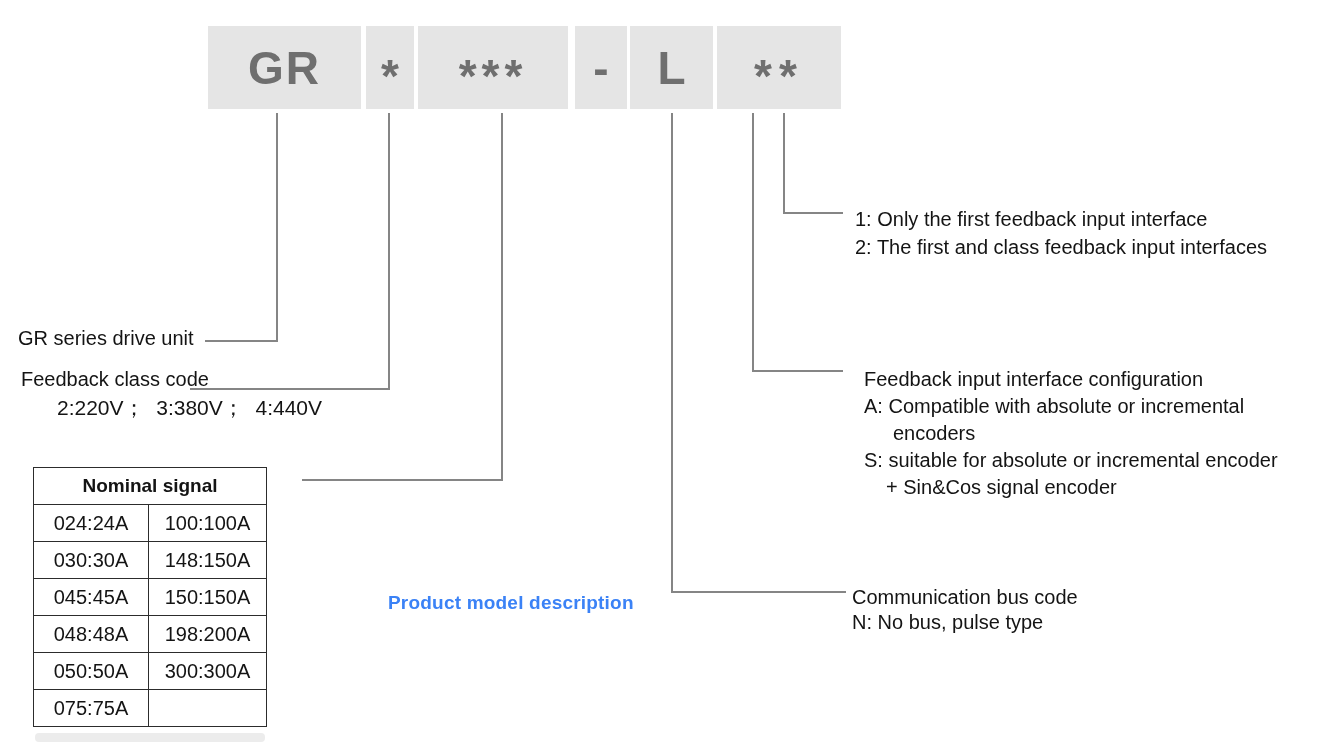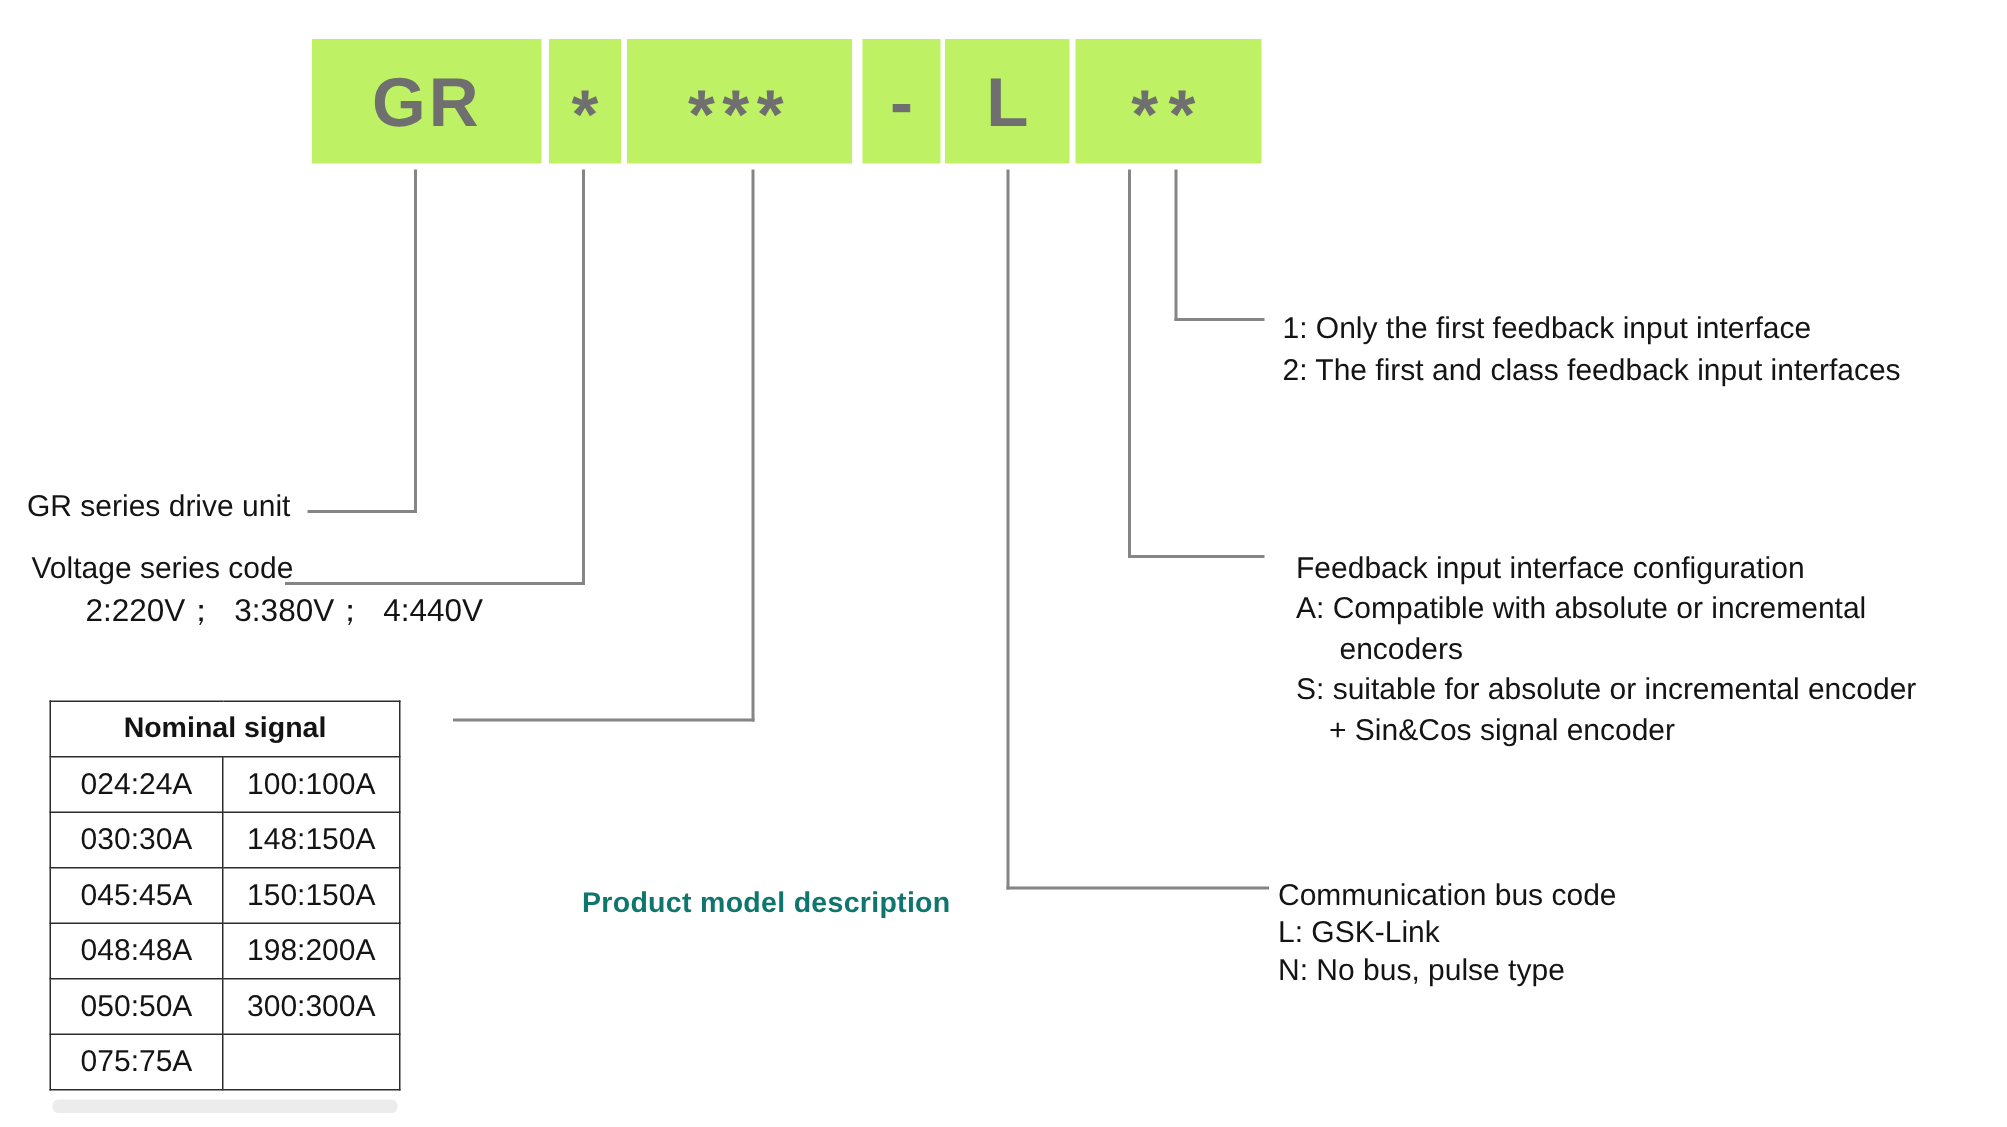--- a/index.html
+++ b/index.html
@@ -14,21 +14,21 @@
     height: 751px;
     background: #ffffff;
     overflow: hidden;
   }
 
   
   .code-box {
     position: absolute;
     top: 26px;
     height: 83px;
-    background: #bef264;
+    background: #e5e5e5;
     color: #6f6f6f;
     font-weight: bold;
     font-size: 46px;
     display: flex;
     align-items: center;
     justify-content: center;
     user-select: none;
   }
   .seg-series    { left: 208px; width: 153px; letter-spacing: 2px; }
   .seg-voltage   { left: 366px; width: 48px;  }
@@ -70,21 +70,21 @@
   .fb-count-block  { left: 855px; top: 205px; line-height: 28px; }
   .fb-config-block { left: 852px; top: 366px; margin-left: 12px; }
   .bus-block       { left: 852px; top: 585px; line-height: 25px; }
   .indent-a  { padding-left: 29px; }
   .indent-s  { padding-left: 22px; }
 
   .caption {
     position: absolute;
     left: 388px;
     top: 592px;
-    color: #0f766e;
+    color: #3b82f6;
     font-size: 19px;
     font-weight: bold;
     letter-spacing: 0.2px;
   }
 
   
   .current-table {
     position: absolute;
     left: 33px;
     top: 467px;
@@ -143,39 +143,38 @@
   <div class="vline v-current"></div>
   <div class="hline h-current"></div>
   <div class="vline v-bus"></div>
   <div class="hline h-bus"></div>
   <div class="vline v-fbconfig"></div>
   <div class="hline h-fbconfig"></div>
   <div class="vline v-fbcount"></div>
   <div class="hline h-fbcount"></div>
 
   <div class="note series-label">GR series drive unit</div>
-  <div class="note voltage-title">Voltage series code</div>
+  <div class="note voltage-title">Feedback class code</div>
   <div class="note voltage-values">2:220V；  3:380V；  4:440V</div>
 
   <div class="note fb-count-block">
     <div>1: Only the first feedback input interface</div>
     <div>2: The first and class feedback input interfaces</div>
   </div>
 
   <div class="note fb-config-block">
     <div>Feedback input interface configuration</div>
     <div>A: Compatible with absolute or incremental</div>
     <div class="indent-a">encoders</div>
     <div>S: suitable for absolute or incremental encoder</div>
     <div class="indent-s">+ Sin&amp;Cos signal encoder</div>
   </div>
 
   <div class="note bus-block">
     <div>Communication bus code</div>
-    <div>L: GSK-Link</div>
     <div>N: No bus, pulse type</div>
   </div>
 
   <table class="current-table">
     <tbody>
         <tr>
       <th colspan="2">Nominal signal</th>
     </tr>
     <tr>
       <td class="col-a">024:24A</td>

